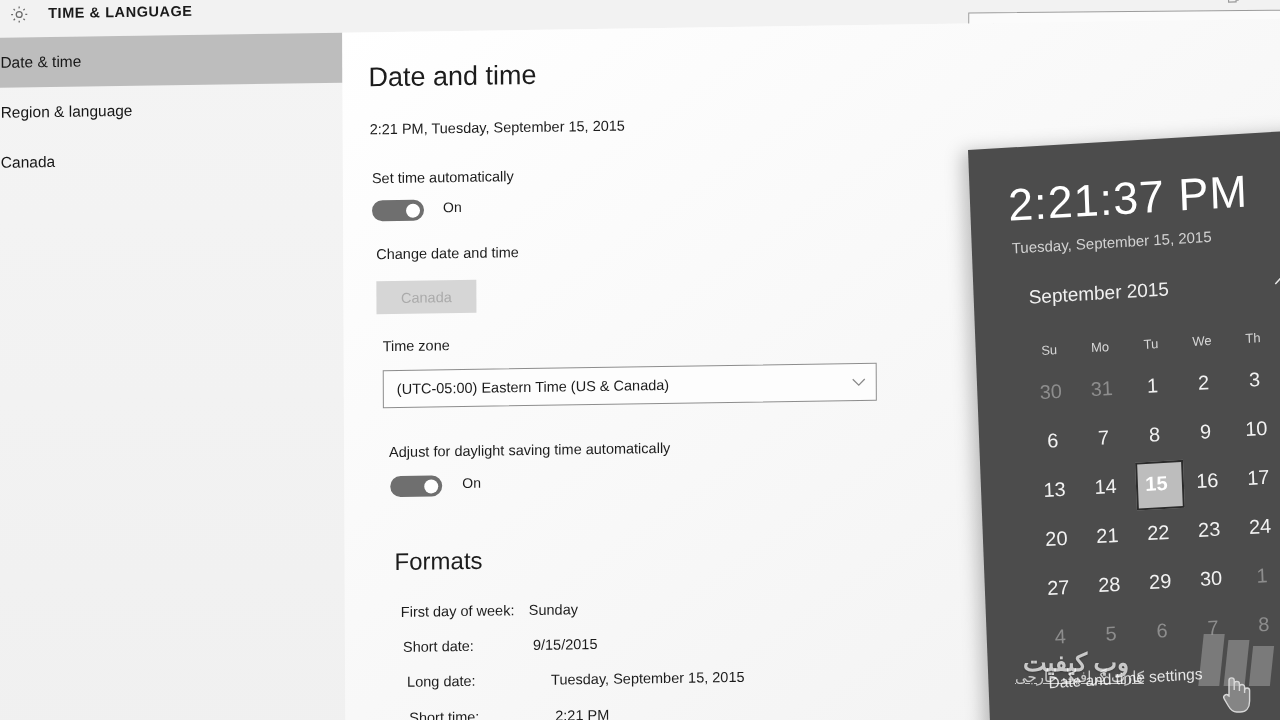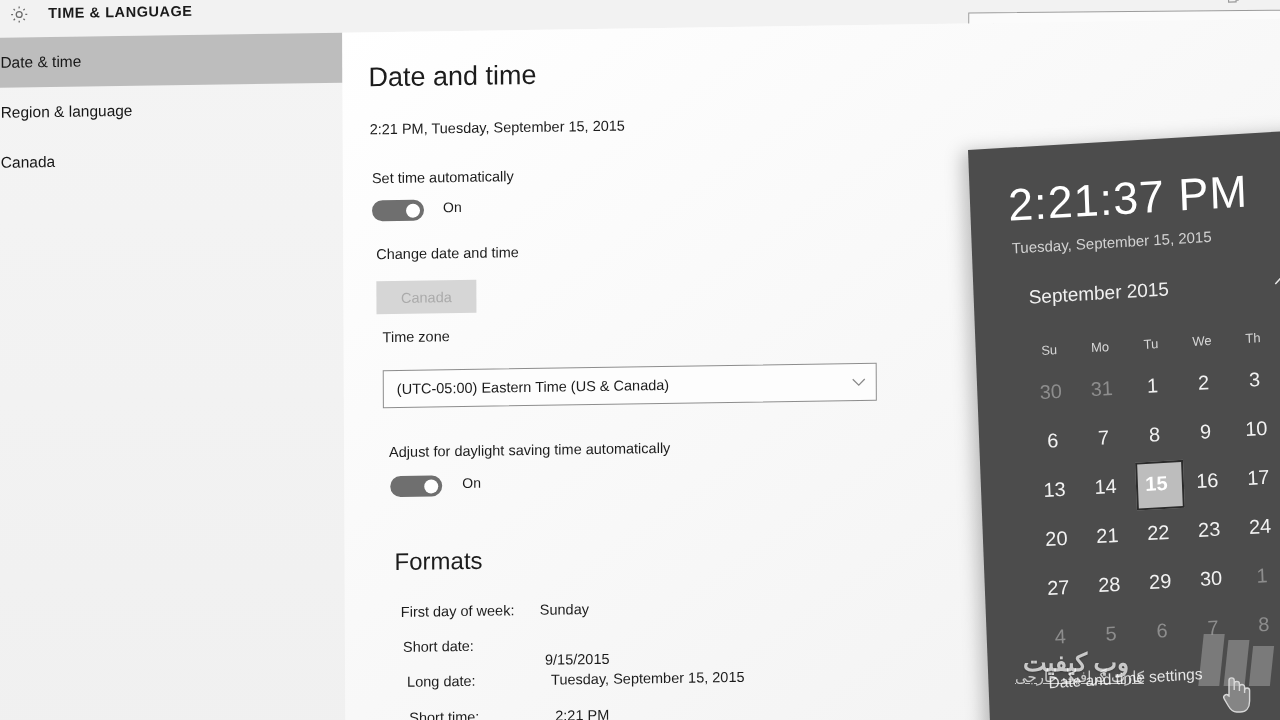--- a/index.html
+++ b/index.html
@@ -298,45 +298,45 @@
         <div class="toggle" style="left:29px;top:168px;">
           <div class="knob"></div>
         </div>
         <div class="toggle-state" style="left:100px;top:168px;">On</div>
 
         <div class="lbl" style="left:33px;top:214px;">Change date and time</div>
         <div class="change-btn" style="left:33px;top:249px;">
           <span>Canada</span>
         </div>
 
-        <div class="lbl" style="left:39px;top:297px;">Time zone</div>
+        <div class="lbl" style="left:39px;top:306px;">Time zone</div>
         <div class="tz-select" style="left:39px;top:338px;">
           <div class="tz-value">(UTC-05:00) Eastern Time (US &amp; Canada)</div>
           <div class="tz-chevron">
             <svg width="16" height="10" viewBox="0 0 16 10" fill="none" stroke="#8a8a8a" stroke-width="1.3">
               <path d="M2 2 L8 8 L14 2"></path>
             </svg>
           </div>
         </div>
 
         <div class="lbl" style="left:45px;top:412px;">Adjust for daylight saving time automatically</div>
         <div class="toggle" style="left:46px;top:444px;">
           <div class="knob"></div>
         </div>
         <div class="toggle-state" style="left:118px;top:444px;">On</div>
 
         <div class="formats-title" style="left:50px;top:516px;">Formats</div>
 
         <div class="fmt-row" style="left:0;top:572px;width:964px;">
           <span class="fmt-key" style="left:56px;">First day of week:</span>
-          <span class="fmt-val" style="left:195px;">Sunday</span>
+          <span class="fmt-val" style="left:184px;">Sunday</span>
         </div>
         <div class="fmt-row" style="left:0;top:607px;width:964px;">
           <span class="fmt-key" style="left:58px;">Short date:</span>
-          <span class="fmt-val" style="left:200px;margin-top:15px;">9/15/2015</span>
+          <span class="fmt-val" style="left:188px;">9/15/2015</span>
         </div>
         <div class="fmt-row" style="left:0;top:642px;width:964px;">
           <span class="fmt-key" style="left:62px;">Long date:</span>
           <span class="fmt-val" style="left:206px;">Tuesday, September 15, 2015</span>
         </div>
         <div class="fmt-row" style="left:0;top:678px;width:964px;">
           <span class="fmt-key" style="left:64px;">Short time:</span>
           <span class="fmt-val" style="left:210px;">2:21 PM</span>
         </div>
 

